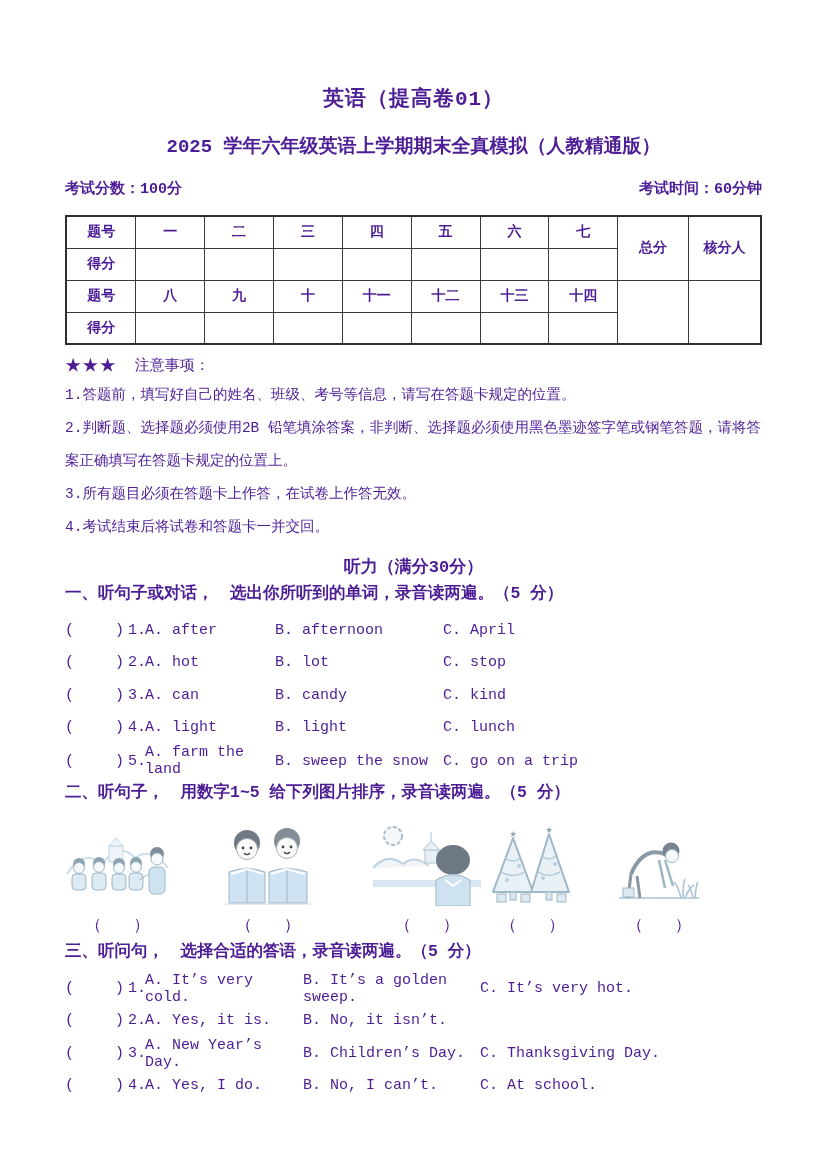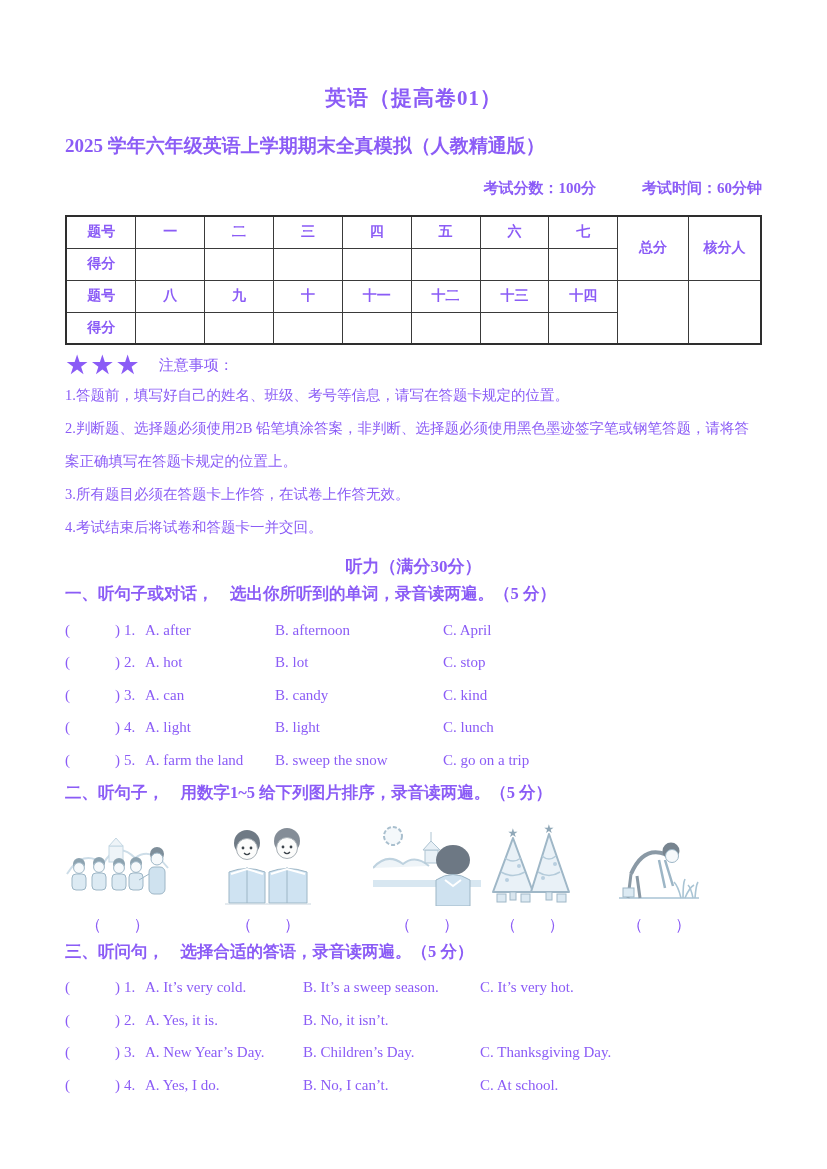--- a/index.html
+++ b/index.html
@@ -1,26 +1,26 @@
 <!DOCTYPE html>
 <html><head>
 <meta charset="utf-8">
 <style>
   * { box-sizing: border-box; margin: 0; padding: 0; }
   html, body { background: #ffffff; }
   .page {
     width: 827px; height: 1169px; background: #ffffff;
-    font-family: Liberation Serif, serif;
-    color: #8b5cf6; overflow: hidden; position: relative;
+    font-family: Liberation Mono, monospace;
+    color: #4c1d95; overflow: hidden; position: relative;
   }
   .content { padding: 0 65px; }
 
   .title { text-align: center; padding-top: 84px; font-size: 21px; font-weight: 700; letter-spacing: 1px; }
-  .subtitle { text-align: left; margin-top: 21px; font-size: 19px; font-weight: 700; }
-  .exam-info { display: flex; justify-content: flex-end; gap: 46px; margin-top: 20px; font-size: 15px; font-weight: 700; }
+  .subtitle { text-align: center; margin-top: 21px; font-size: 19px; font-weight: 700; }
+  .exam-info { display: flex; justify-content: space-between; gap: 46px; margin-top: 20px; font-size: 15px; font-weight: 700; }
 
   table.score-table { border-collapse: collapse; width: 100%; margin-top: 17px; border: 2px solid #2e2e2e; table-layout: fixed; }
   table.score-table td { border: 1px solid #3a3a3a; height: 32px; text-align: center; vertical-align: middle; font-size: 14px; font-weight: 700; overflow: hidden; }
   col.c-label { width: 10%; } col.c-num { width: 9.85%; } col.c-total { width: 10.1%; } col.c-checker { width: 10.4%; }
 
   .notice-head { display: flex; align-items: center; margin-top: 7px; }
   .stars { font-size: 27px; line-height: 1; letter-spacing: 1px; }
   .notice-title { font-size: 15px; margin-left: 18px; }
   .notes p { font-size: 14.5px; line-height: 33px; }
 
@@ -277,21 +277,21 @@
         <div class="fig-caption">（　　）</div>
       </div>
     </div>
 
     <div class="sec-heading">三、听问句，　选择合适的答语，录音读两遍。（5 分）</div>
     <div class="q-block">
       <div class="q-row row-s3">
         <span>(</span>
         <span class="pc"><span>)</span><span class="num">1.</span></span>
         <span>A. It’s very cold.</span>
-        <span>B. It’s a sweep season.</span>
+        <span>B. It’s a golden sweep.</span>
         <span>C. It’s very hot.</span>
       </div>
       <div class="q-row row-s3">
         <span>(</span>
         <span class="pc"><span>)</span><span class="num">2.</span></span>
         <span>A. Yes, it is.</span>
         <span>B. No, it isn’t.</span>
       </div>
       <div class="q-row row-s3">
         <span>(</span>

